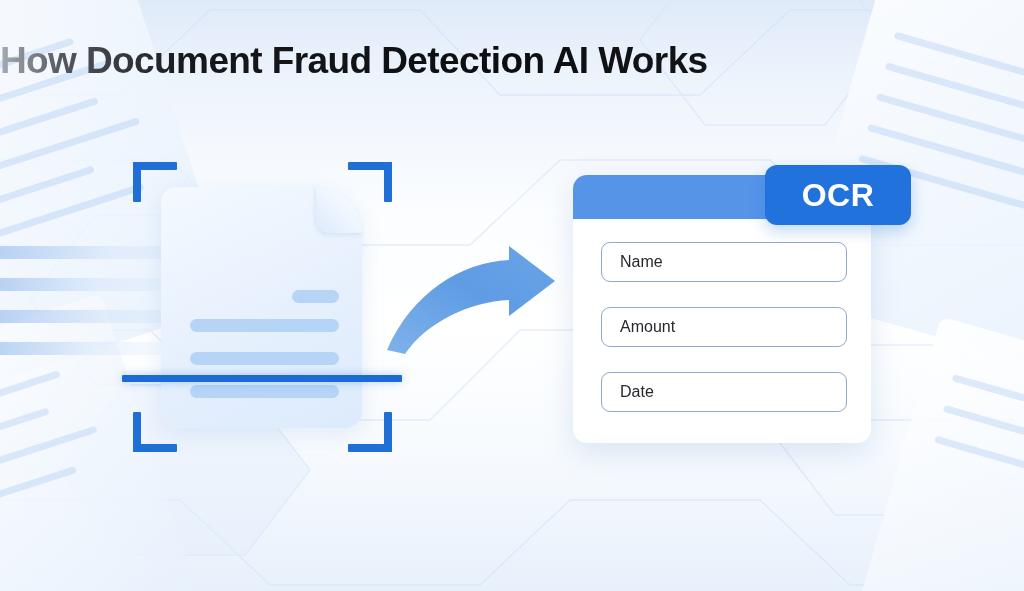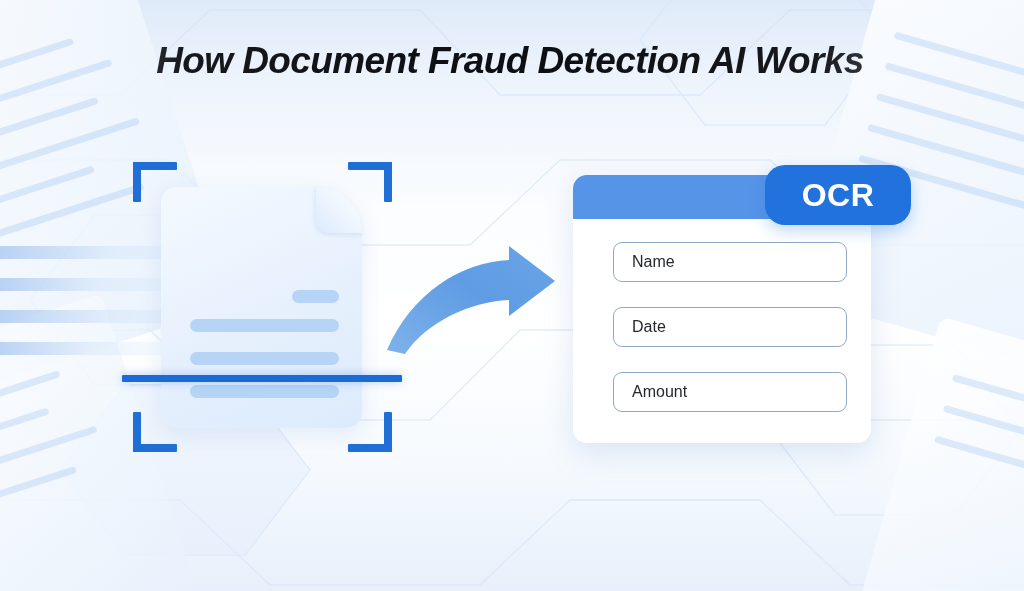--- a/index.html
+++ b/index.html
@@ -49,31 +49,29 @@
     left: 0;
     height: 13px;
     background: linear-gradient(90deg, rgba(137,179,235,.55) 0%, rgba(190,216,246,.30) 45%, rgba(255,255,255,0) 100%);
   }
 
   
   .title {
     position: absolute;
     left: 0; right: 4px;
     top: 40px;
-    text-align: center;
     font-size: 37px;
     font-weight: bold;
     letter-spacing: -0.6px;
     background-image: linear-gradient(90deg,
         #a7abb3 0%, #55585f 6%, #17181c 18%, #0d0e11 50%,
         #17181c 80%, #5c6068 93%, #b0b4bb 100%);
     -webkit-background-clip: text;
     background-clip: text;
     color: transparent;
-    font-style: italic;
     -webkit-text-fill-color: transparent;
   }
 
   
   .bracket { position: absolute; width: 44px; height: 40px; }
   .bracket i {
     position: absolute;
     background: #1f6fd6;
     display: block;
     border-radius: 1px;
@@ -167,21 +165,21 @@
     border-radius: 14px;
     box-shadow: 0 10px 30px rgba(110,150,205,.22);
     overflow: hidden;
   }
   .ocr-header {
     height: 44px;
     width: 100%;
     background: #5694e8;
   }
   .ocr-fields {
-    padding: 23px 24px 0 40px;
+    padding: 23px 24px 0 28px;
     border-radius: 25px;
   }
   .ocr-field {
     height: 40px;
     border: 1px solid #90a9c6;
     border-radius: 9px;
     background: #ffffff;
     display: flex;
     align-items: center;
     padding-left: 18px;
@@ -191,21 +189,21 @@
     box-sizing: border-box;
   }
   .ocr-field:last-child { margin-bottom: 0; }
 
   .ocr-badge {
     position: absolute;
     left: 765px;
     top: 165px;
     width: 146px;
     height: 60px;
-    border-radius: 20px;
+    border-radius: 12px;
     background: #2172dc;
     color: #ffffff;
     font-size: 32px;
     font-weight: bold;
     letter-spacing: 0.5px;
     display: flex;
     align-items: center;
     justify-content: center;
     box-shadow: 0 6px 16px rgba(33,114,220,.28);
   }
@@ -321,23 +319,23 @@
     </svg>
   </div>
 
   <div class="ocr-card">
     <div class="ocr-header"></div>
     <div class="ocr-fields">
       <div class="ocr-field">
         <span>Name</span>
       </div>
       <div class="ocr-field">
+        <span>Amount</span>
+      </div>
+      <div class="ocr-field">
         <span>Date</span>
       </div>
-      <div class="ocr-field">
-        <span>Amount</span>
-      </div>
     </div>
   </div>
 
   <div class="ocr-badge">OCR</div>
 
 </div>
 
 </body></html>

